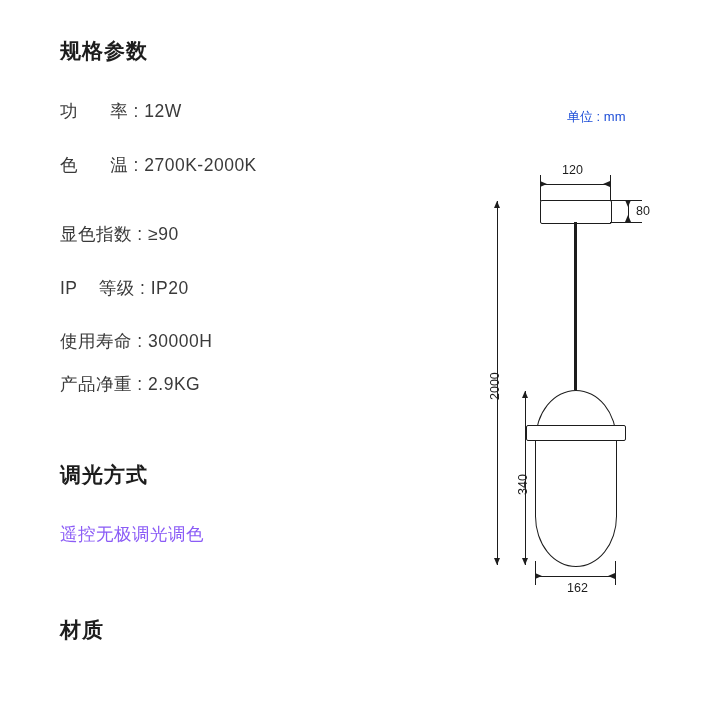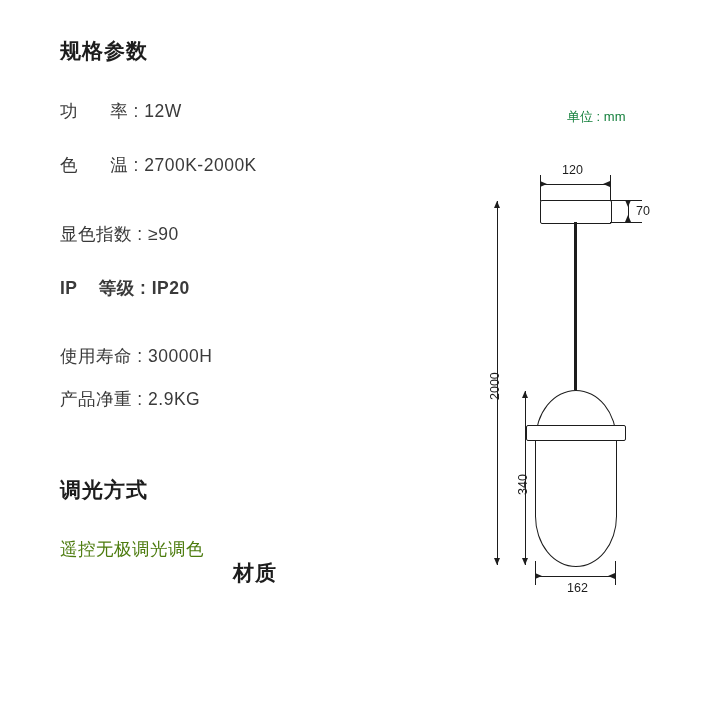--- a/index.html
+++ b/index.html
@@ -42,39 +42,39 @@
   }
   .spec-row {
     font-size: 17.5px;
     color: #3a3a3a;
     letter-spacing: 0.5px;
     white-space: pre;
     line-height: 1;
   }
   .plain-line {
     font-size: 17.5px;
-    color: #4d7c0f;
+    color: #8b5cf6;
     letter-spacing: 0.5px;
     line-height: 1;
   }
 
   
   .drawing {
     position: absolute;
     left: 455px;
     top: 95px;
     width: 250px;
     height: 520px;
   }
   .unit-label {
     position: absolute;
     left: 112px;
     top: 13px;
     font-size: 13px;
-    color: #15803d;
+    color: #1d4ed8;
     white-space: nowrap;
   }
   .ln {
     position: absolute;
     background: #1d1d1d;
   }
   .ln.h { height: 1px; }
   .ln.v { width: 1px; }
 
   .canopy {
@@ -143,32 +143,32 @@
 
   <div class="spec-col">
 
     <div>
       <div class="section-title">规格参数</div>
 
       <ul class="spec-list">
         <li class="spec-row" style="margin-top:38px;">功      率 : 12W</li>
         <li class="spec-row" style="margin-top:36px;">色      温 : 2700K-2000K</li>
         <li class="spec-row" style="margin-top:52px;">显色指数 : ≥90</li>
-        <li class="spec-row" style="margin-top:36px;font-weight:bold;">IP    等级 : IP20</li>
-        <li class="spec-row" style="margin-top:51px;">使用寿命 : 30000H</li>
+        <li class="spec-row" style="margin-top:36px;">IP    等级 : IP20</li>
+        <li class="spec-row" style="margin-top:36px;">使用寿命 : 30000H</li>
         <li class="spec-row" style="margin-top:25px;">产品净重 : 2.9KG</li>
       </ul>
     </div>
 
     <div style="margin-top:68px;">
       <div class="section-title">调光方式</div>
       <div class="plain-line" style="margin-top:37px;">遥控无极调光调色</div>
     </div>
 
-    <div style="text-align:center;">
+    <div style="margin-top:72px;">
       <div class="section-title">材质</div>
     </div>
 
   </div>
 
   <div class="drawing">
 
     <div class="unit-label">单位 : mm</div>
 
     <div class="canopy" style="left:85px; top:105px; width:70px; height:22px;"></div>
@@ -184,21 +184,21 @@
     <div class="ln h" style="left:85px; top:89px; width:70px;"></div>
     <div class="arrow right" style="left:85px; top:85.5px;"></div>
     <div class="arrow left" style="left:148px; top:85.5px;"></div>
     <div class="dim-text" style="left:107px; top:68px;">120</div>
 
     <div class="ln h" style="left:155px; top:105px; width:32px;"></div>
     <div class="ln h" style="left:155px; top:127px; width:32px;"></div>
     <div class="ln v" style="left:173px; top:105px; height:22px;"></div>
     <div class="arrow down" style="left:169.5px; top:105px;"></div>
     <div class="arrow up" style="left:169.5px; top:120px;"></div>
-    <div class="dim-text" style="left:181px; top:109px;">70</div>
+    <div class="dim-text" style="left:181px; top:109px;">80</div>
 
     <div class="ln v" style="left:42px; top:106px; height:364px;"></div>
     <div class="arrow up" style="left:38.5px; top:106px;"></div>
     <div class="arrow down" style="left:38.5px; top:463px;"></div>
     <div class="dim-text vert" style="left:33px; top:305px;">2000</div>
 
     <div class="ln v" style="left:70px; top:296px; height:174px;"></div>
     <div class="arrow up" style="left:66.5px; top:296px;"></div>
     <div class="arrow down" style="left:66.5px; top:463px;"></div>
     <div class="dim-text vert" style="left:61px; top:400px;">340</div>

